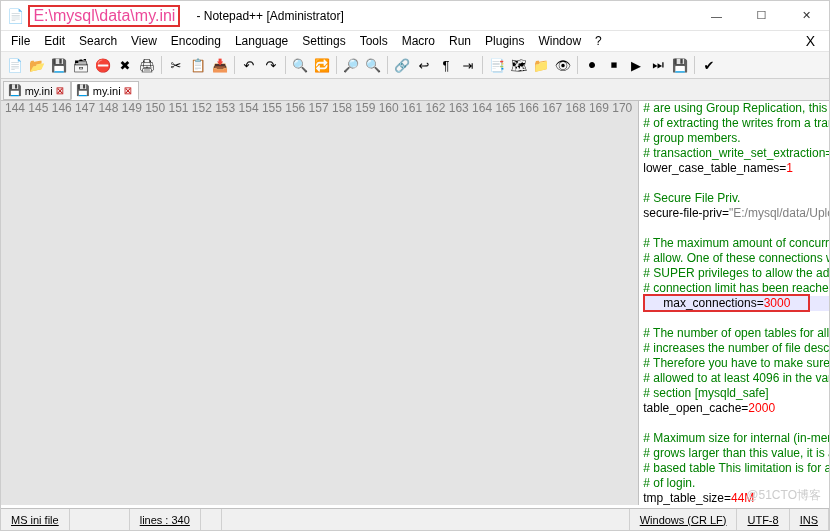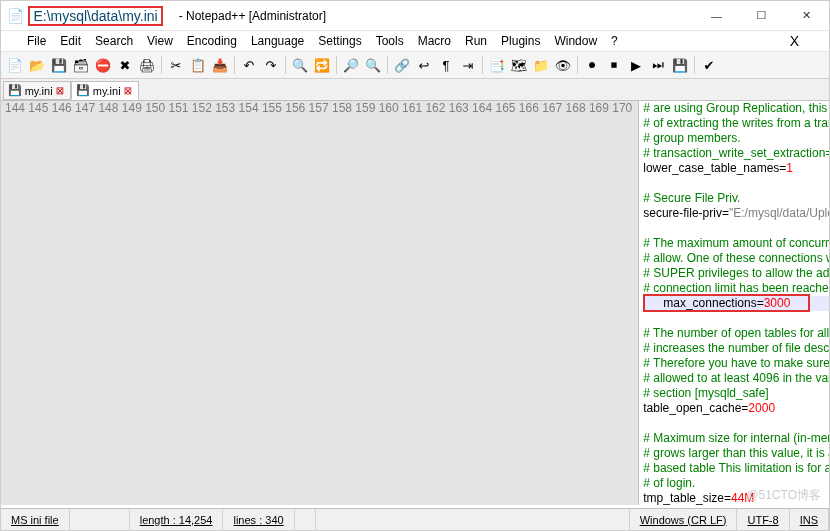--- a/index.html
+++ b/index.html
@@ -1,23 +1,23 @@
 <!DOCTYPE html>
 <html><head>
 <meta charset="utf-8">
 <style>
 * { margin: 0; padding: 0; box-sizing: border-box; font-family: "Segoe UI", Tahoma, sans-serif; }
 body { background: #fff; width: 830px; height: 531px; overflow: hidden; position: relative; border: 1px solid #ccc; }
 .titlebar { height: 30px; display: flex; align-items: center; padding: 0 0 0 6px; background: #fff; border-bottom: 1px solid #e5e5e5; }
 .titlebar .app-icon { font-size: 14px; margin-right: 4px; }
-.titlebar .path { font-size: 14px; border: 2px solid #e03030; padding: 0 3px; color: #0c4a6e; }
+.titlebar .path { font-size: 16px; border: 2px solid #e03030; padding: 0 3px; color: #ec4899; }
 .titlebar .rest { font-size: 12px; margin-left: 16px; color: #000; }
 .winbtns { margin-left: auto; display: flex; }
 .winbtn { width: 45px; height: 30px; display: flex; align-items: center; justify-content: center; font-size: 11px; color: #333; }
-.menubar { height: 20px; display: flex; align-items: center; padding: 0 20px; font-size: 12px; gap: 2px; }
+.menubar { height: 20px; display: flex; align-items: center; padding: 0 4px; font-size: 12px; gap: 2px; }
 .menubar span { padding: 1px 6px; }
 .menubar .xbox { margin-left: auto; padding-right: 10px; font-size: 14px; }
 .toolbar { height: 28px; display: flex; align-items: center; padding: 2px 4px; gap: 2px; border-top: 1px solid #e5e5e5; border-bottom: 1px solid #d0d0d0; background: #f5f5f5; }
 .tbtn { width: 20px; height: 20px; font-size: 13px; display: flex; align-items: center; justify-content: center; border: 1px solid transparent; }
 .tsep { width: 1px; height: 18px; background: #ccc; margin: 0 2px; }
 .tabbar { height: 22px; display: flex; align-items: flex-end; background: #f0f0f0; border-bottom: 1px solid #c0c0c0; padding-left: 2px; gap: 0; }
 .tab { display: flex; align-items: center; font-size: 11px; padding: 2px 6px 2px 4px; border: 1px solid #c0c0c0; background: #f5f5f5; gap: 3px; }
 .tab.active { background: #fff; border-bottom: 1px solid #fff; }
 .tab .tx { color: #b00; font-size: 10px; }
 .editor { display: flex; height: 404px; overflow: hidden; font-family: Consolas, "Courier New", monospace; font-size: 12px; line-height: 15px; }
@@ -173,21 +173,20 @@
 <span class="cm"># grows larger than this value, it is automatically converted to disk</span>
 <span class="cm"># based table This limitation is for a single table. There can be many</span>
 <span class="cm"># of login.</span>
 <span class="kw">tmp_table_size=</span><span class="num">44M</span>
 </div>
 </div>
 
 <div class="statusbar">
   <div>MS ini file</div>
   <div style="flex:0 0 60px"></div>
-  <div>length : 14,254</div>
   <div>lines : 340</div>
   <div style="flex:0 0 20px"></div>
   <div style="flex:1"></div>
   <div>Windows (CR LF)</div>
   <div>UTF-8</div>
   <div>INS</div>
 </div>
 
 <div class="watermark">@51CTO博客</div>
 

